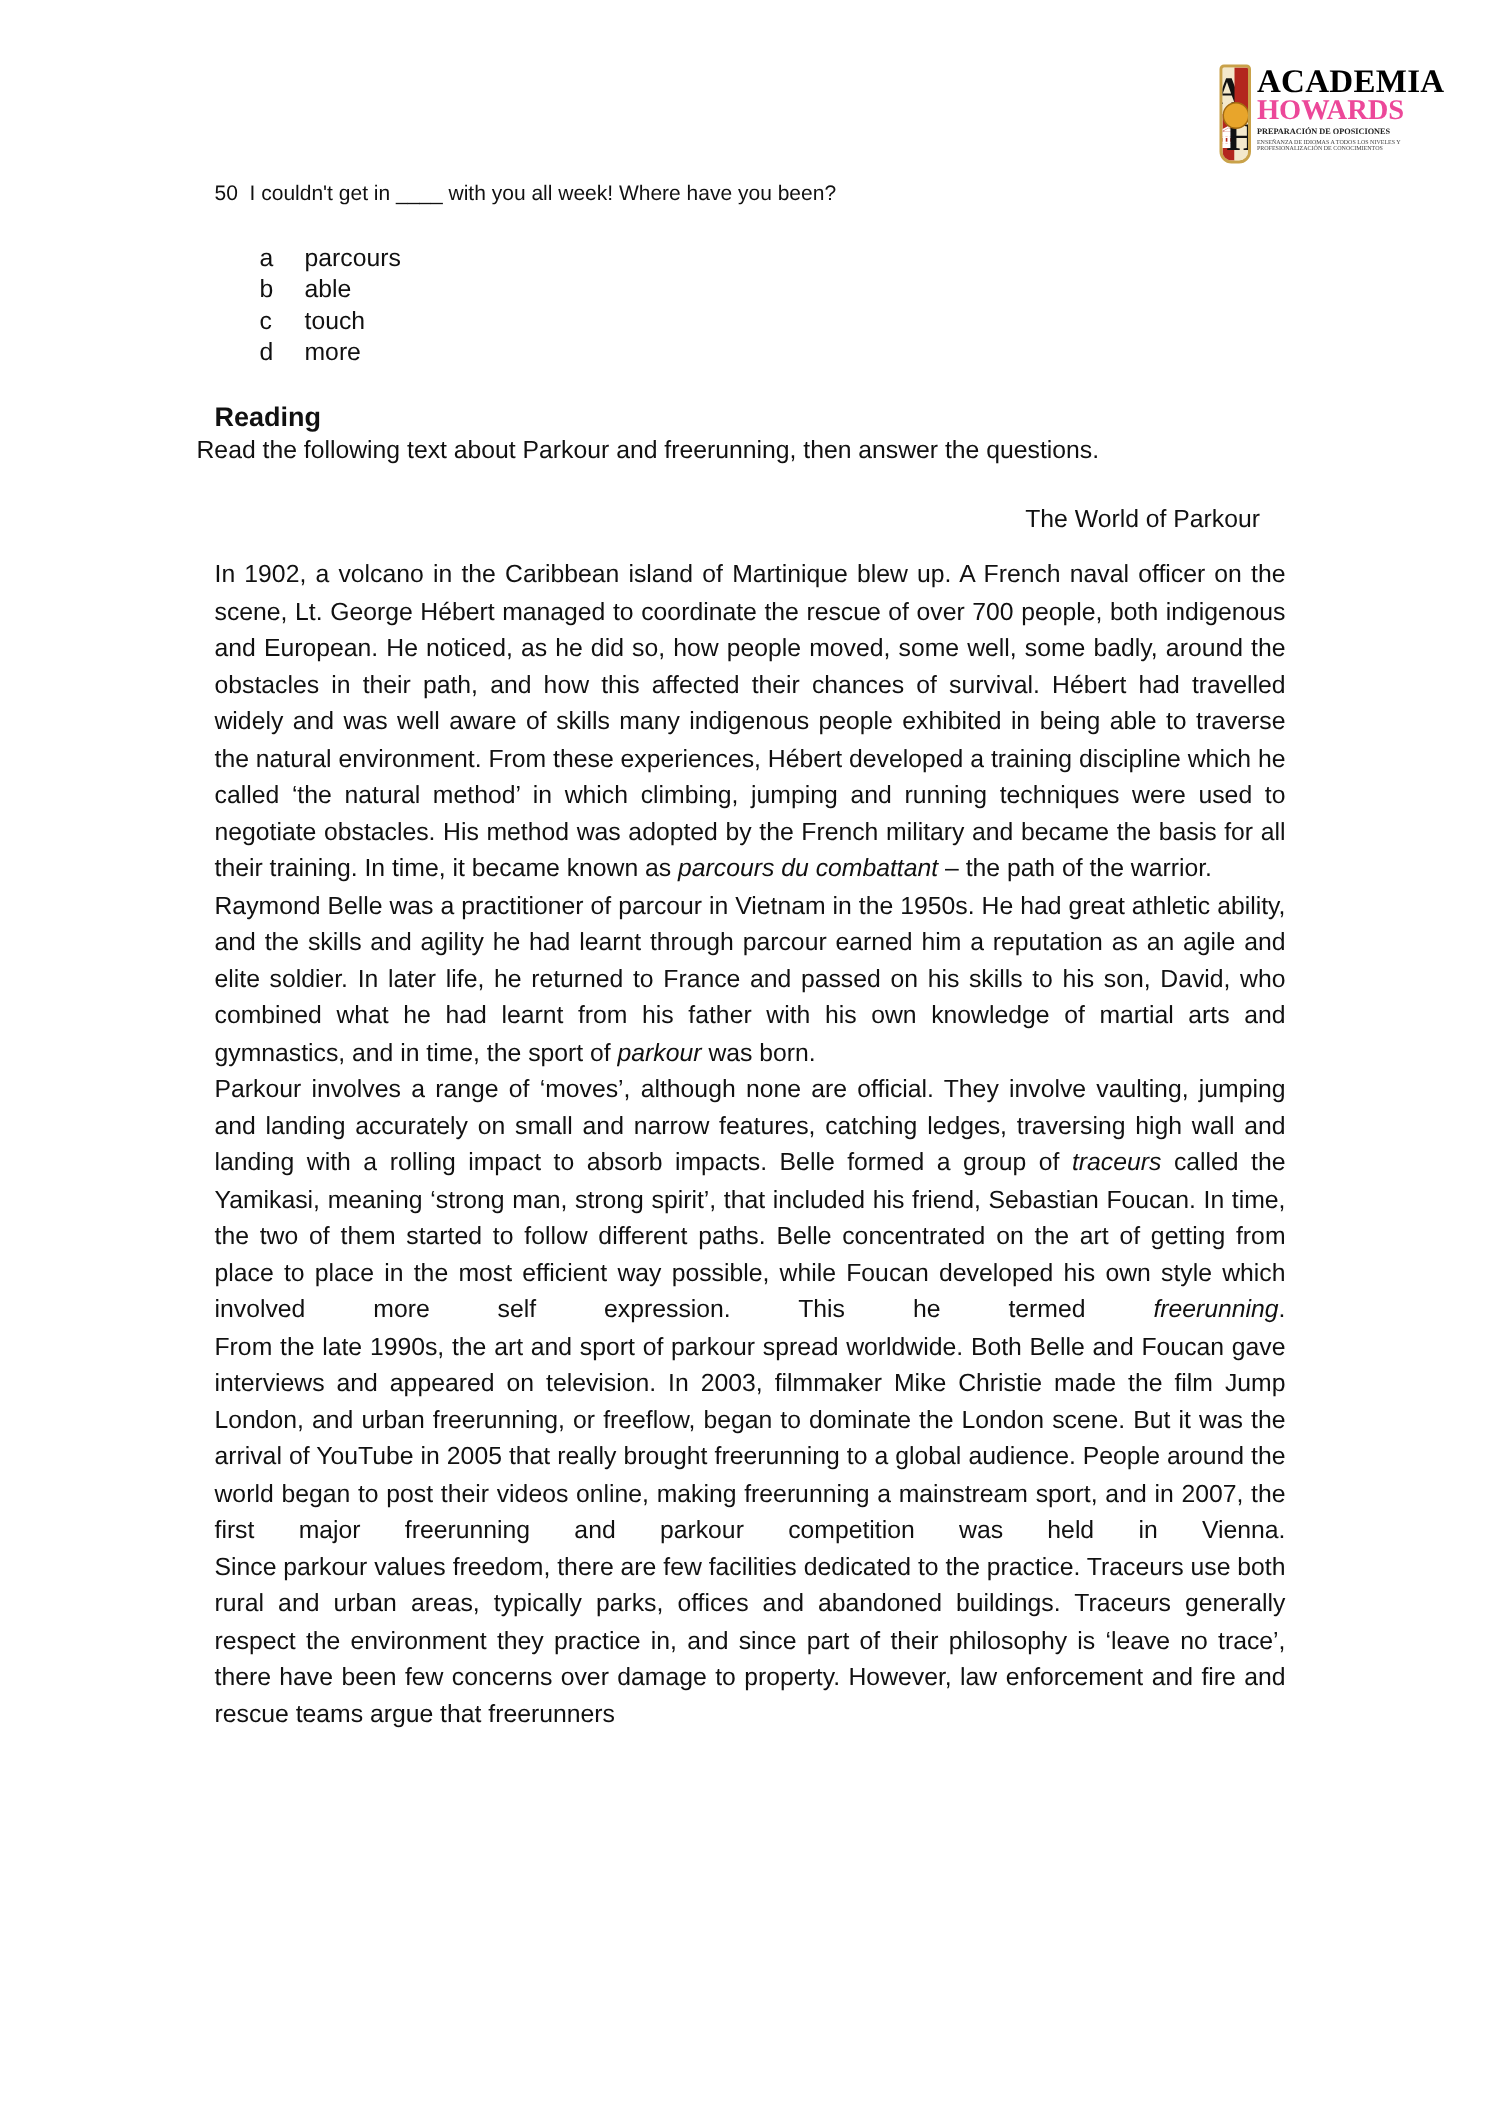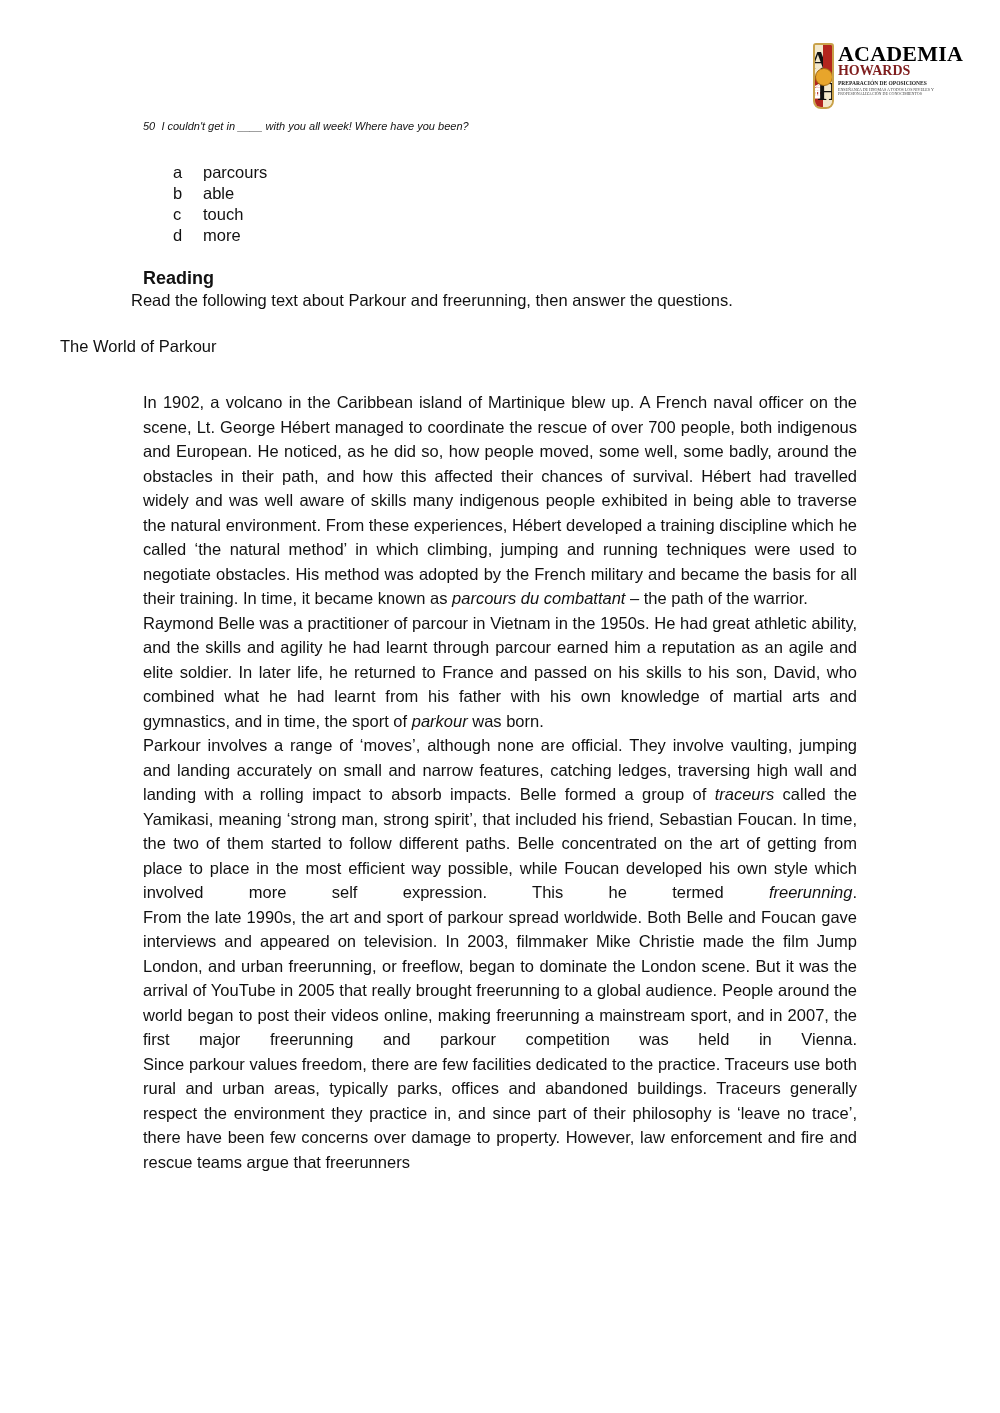--- a/index.html
+++ b/index.html
@@ -9,32 +9,32 @@
   .crest { width:46px; height:66px; position:relative; border:2px solid #c9a24a; border-radius:3px 3px 8px 8px; box-sizing:border-box; overflow:hidden; background:#f4e7c8; }
   .crest .q { position:absolute; width:50%; height:50%; display:flex; align-items:center; justify-content:center;
               font-family:"Liberation Serif", serif; font-weight:bold; font-size:26px; color:#111; }
   .q1 { left:0; top:0; background:#f3e8cc; }
   .q2 { right:0; top:0; background:#b3261e; }
   .q3 { left:0; bottom:0; background:#b3261e; color:#fff !important; font-size:14px !important; }
   .q4 { right:0; bottom:0; background:#f3e8cc; }
   .seal { position:absolute; left:50%; top:50%; width:16px; height:16px; margin:-8px 0 0 -8px; border-radius:50%; background:#e8a52b; border:1px solid #a36a10; }
   .brand { margin-left:4px; font-family:"Liberation Serif", serif; line-height:1; }
   .brand .b1 { font-weight:bold; font-size:22px; letter-spacing:0.2px; color:#000000; }
-  .brand .b2 { font-weight:bold; font-size:14px; color:#7f1d1d; margin-top:-1px; }
+  .brand .b2 { font-weight:bold; font-size:19px; color:#ec4899; margin-top:-1px; }
   .brand .b3 { font-size:5.5px; font-weight:bold; margin-top:3px; color:#222; }
   .brand .b4 { font-size:4px; color:#444; margin-top:1px; line-height:1.2; }
 
-  .q50 { position:absolute; left:143px; top:120px; font-size:11px; white-space:pre;font-style:italic; }
+  .q50 { position:absolute; left:143px; top:120px; font-size:14px; white-space:pre; }
   .options { position:absolute; left:173px; top:162px; font-size:16.5px; line-height:21px; }
   .opt { display:flex; }
   .opt .l { width:30px; }
   .reading-h { position:absolute; left:143px; top:268px; font-size:18px; font-weight:bold; }
   .instr { position:absolute; left:131px; top:291px; font-size:16.5px; }
-  .title { position:absolute; left:0; width:840px; text-align:left; top:337px; font-size:16.5px; padding-left:60px; box-sizing:border-box; }
-  .body { position:absolute; left:143px; top:390px; width:714px; font-size:16.5px; line-height:24.5px; text-align:justify; }
+  .title { position:absolute; left:0; width:840px; text-align:right; top:337px; font-size:16.5px; padding-left:60px; box-sizing:border-box; }
+  .body { position:absolute; left:143px; top:371px; width:714px; font-size:16.5px; line-height:24.5px; text-align:justify; }
   .body p { margin:0; }
   .body .last { text-align-last:justify; }
   i { font-style:italic; }
 </style>
 </head>
 <body>
 
 <div class="logo">
   <div class="crest">
     <div class="q q1">A</div>

